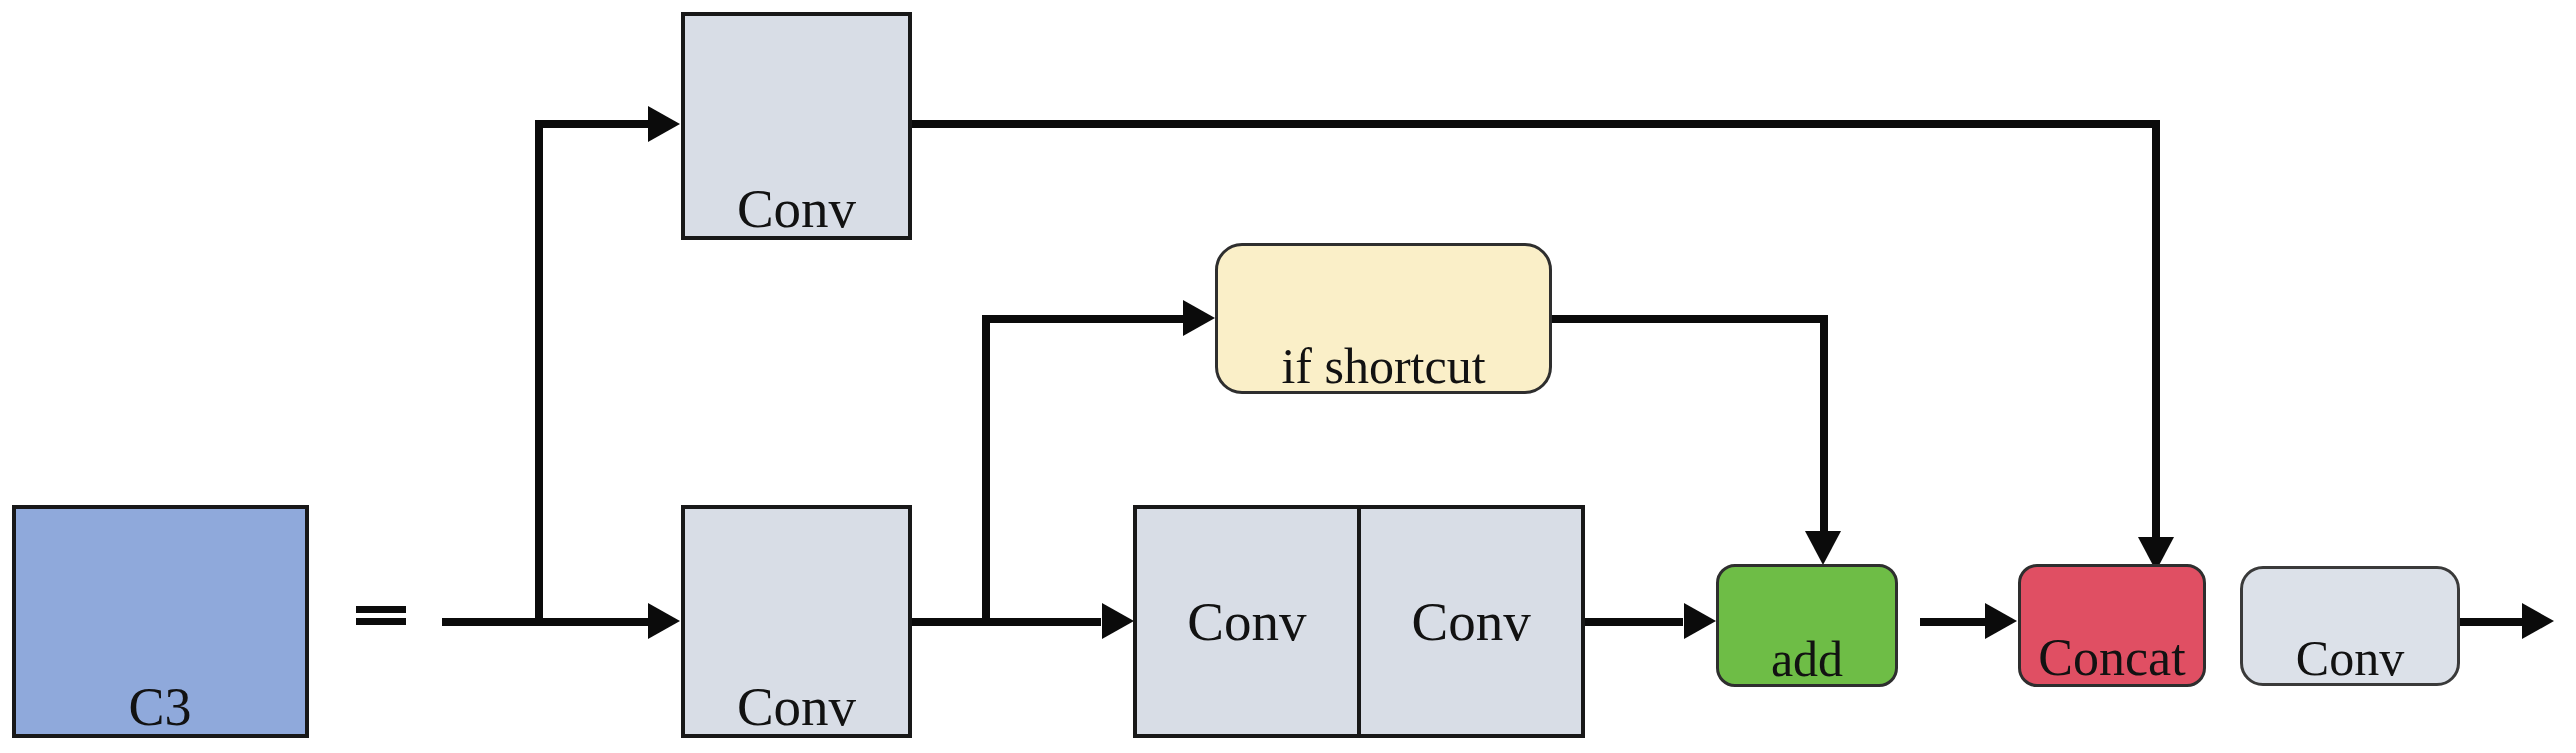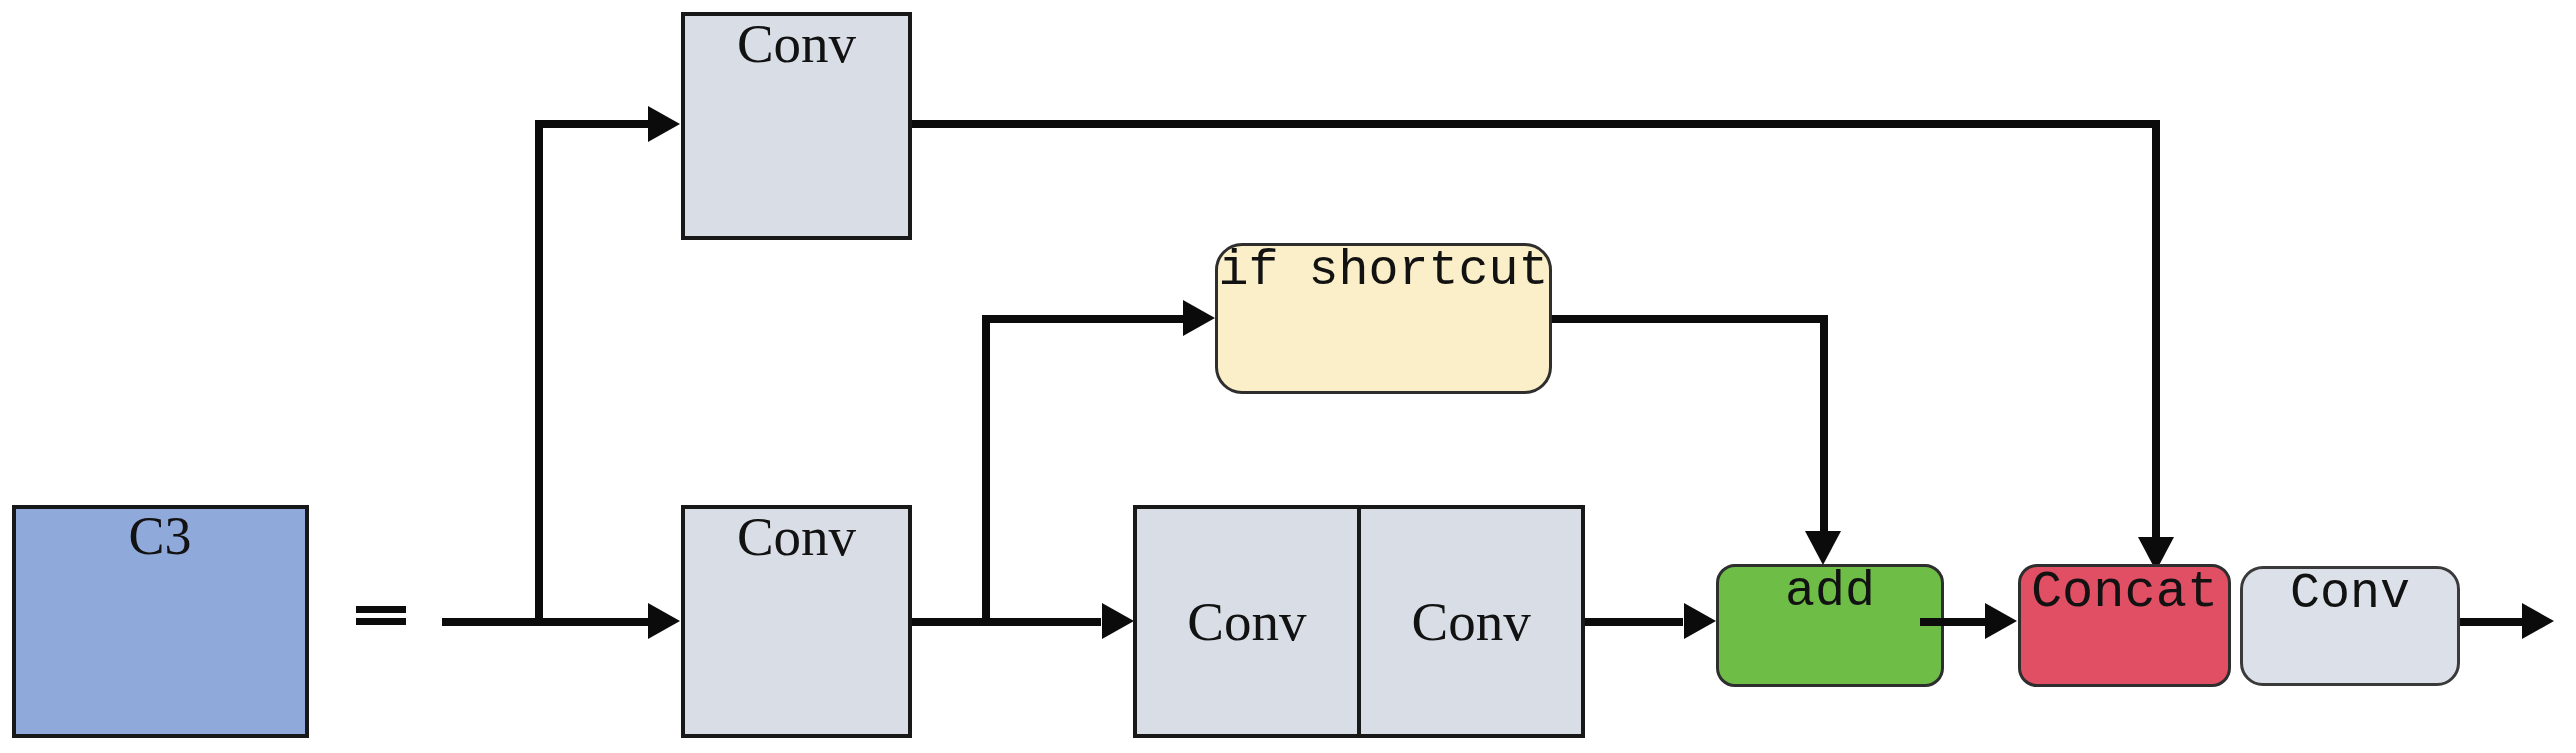--- a/index.html
+++ b/index.html
@@ -5,28 +5,28 @@
   html,body{margin:0;padding:0;background:#ffffff;}
   #canvas{
     position:relative;
     width:2576px;height:753px;
     background:#ffffff;
     font-family:"Liberation Serif","DejaVu Serif",serif;
     overflow:hidden;
   }
   .node{
     position:absolute;
-    display:flex;align-items:flex-start;justify-content:center;
+    display:flex;align-items:flex-end;justify-content:center;
     box-sizing:border-box;
     color:#121212;
     text-align:center;
     line-height:1;
   }
   .sq{border:4.8px solid #181818;}
-  .rd{border:3.8px solid #2e2e2e;font-family:Liberation Mono, monospace;}
+  .rd{border:3.8px solid #2e2e2e;}
   .hline,.vline{position:absolute;background:#0b0b0b;}
   .arr-r{position:absolute;width:0;height:0;
     border-top:18px solid transparent;border-bottom:18px solid transparent;
     border-left:32.5px solid #0b0b0b;}
   .arr-d{position:absolute;width:0;height:0;
     border-left:18px solid transparent;border-right:18px solid transparent;
     border-top:34px solid #0b0b0b;}
   .eqbar{position:absolute;background:#0b0b0b;width:50px;height:6.7px;}
   .pair-cell{flex:1;display:flex;align-items:center;justify-content:center;height:100%;}
   .pair-divider{width:4.8px;height:100%;background:#181818;}
@@ -85,28 +85,28 @@
     </div>
     <div class="pair-divider"></div>
     <div class="pair-cell">
       <span>Conv</span>
     </div>
   </div>
 
   <div class="hline" style="left:1585px;top:618px;width:98px;height:7.6px;"></div>
   <div class="arr-r" style="left:1684px;top:603px;"></div>
 
-  <div class="node rd" style="left: 1716px; top: 564px; width: 228px; height: 123px; font-size: 50px; border-radius: 19px; background-color: rgb(110, 189, 70);">
+  <div class="node rd" style="left: 1716px; top: 564px; width: 182px; height: 123px; font-size: 50px; border-radius: 19px; background-color: rgb(110, 189, 70);">
     <span>add</span>
   </div>
 
   <div class="hline" style="left:1920px;top:618px;width:65px;height:7.6px;"></div>
   <div class="arr-r" style="left:1985px;top:603px;"></div>
 
-  <div class="node rd" style="left: 2018px; top: 564px; width: 213px; height: 123px; font-size: 52px; border-radius: 19px; background-color: rgb(224, 79, 99);">
+  <div class="node rd" style="left: 2018px; top: 564px; width: 188px; height: 123px; font-size: 52px; border-radius: 19px; background-color: rgb(224, 79, 99);">
     <span>Concat</span>
   </div>
 
   <div class="node rd" style="left: 2240px; top: 566px; width: 220px; height: 120px; font-size: 50px; border-radius: 23px; border-color: rgb(58, 58, 58); background-color: rgb(220, 225, 233);">
     <span>Conv</span>
   </div>
 
   <div class="hline" style="left:2460px;top:618px;width:62px;height:7.6px;"></div>
   <div class="arr-r" style="left:2522px;top:603px;"></div>
 

